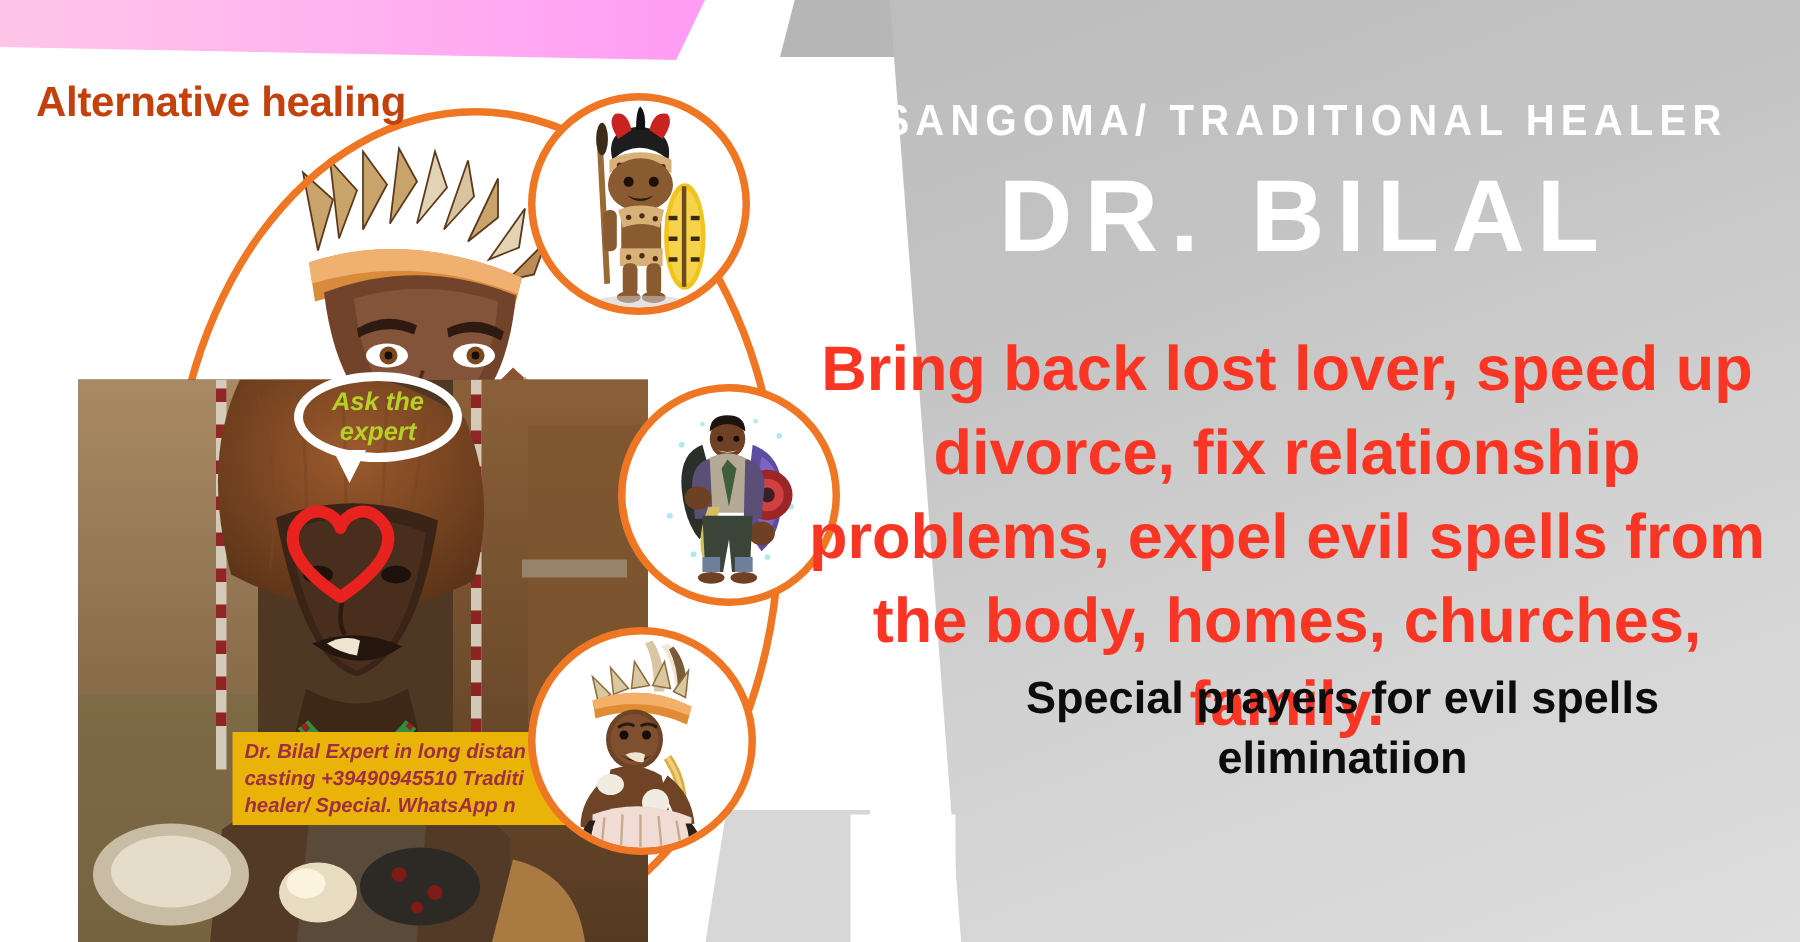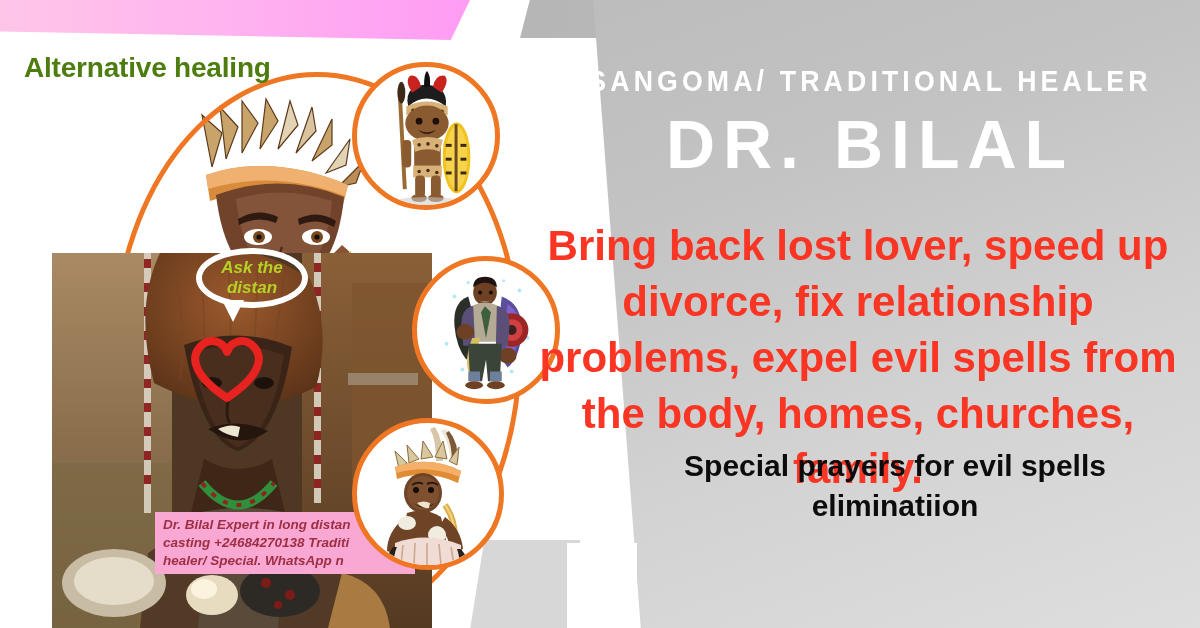--- a/index.html
+++ b/index.html
@@ -36,21 +36,21 @@
     clip-path:polygon(13% 0, 100% 0, 100% 100%, 0 100%);
   }
   .panel-wedge2 {
     position:absolute; left:567px; top:543px; width:70px; height:86px;
     background:#ffffff;
   }
 
   
   .alt-title {
     position:absolute; left:24px; top:52px; z-index:40;
-    font-size:28px; font-weight:bold; color:#4d7c0f; letter-spacing:-.2px;
+    font-size:28px; font-weight:bold; color:#c2410c; letter-spacing:-.2px;
   }
 
   
   .big-figure { position:absolute; left:150px; top:95px; width:260px; height:230px; z-index:6; }
 
   
   .photo {
     position:absolute; left:52px; top:253px; width:380px; height:375px; z-index:10;
     overflow:hidden;
     background:linear-gradient(180deg,#7e5a3f 0%,#6d4a32 25%,#4a3425 55%,#5b4230 80%,#6b4e36 100%);
@@ -68,22 +68,22 @@
   }
   .bubble-tail {
     position:absolute; left:222px; top:300px; width:0; height:0; z-index:20;
     border-left:11px solid transparent; border-right:11px solid transparent;
     border-top:22px solid #ffffff;
   }
 
   .heart { position:absolute; left:186px; top:330px; width:82px; height:74px; z-index:22; }
 
   .caption {
-    position:absolute; left:155px; top:512px; width:260px; z-index:26;
-    background:#f9a8d4; padding:4px 6px 5px 8px;
+    position:absolute; left:155px; top:488px; width:260px; z-index:26;
+    background:#eab308; padding:4px 6px 5px 8px;
   }
   .caption p {
     color:#9e2f43; font-size:13.5px; font-weight:bold; font-style:italic;
     line-height:1.32; white-space:nowrap; overflow:hidden;
   }
 
   
   .circ {
     position:absolute; border-radius:50%; background:#ffffff;
     border:5px solid #ef7622; overflow:hidden; z-index:30;
@@ -282,32 +282,32 @@
           <circle cx="238" cy="342" r="5"></circle>
           <circle cx="226" cy="352" r="4"></circle>
         </g>
       <path d="M290 320 q42 10 48 55 l-62 0 Z" fill="#a97a42"></path>
     </svg>
 
   </div>
 
   <div class="bubble-tail"></div>
   <div class="bubble">
-    <div class="bubble-txt">Ask the distan</div>
+    <div class="bubble-txt">Ask the expert</div>
   </div>
 
   <div class="heart">
     <svg viewBox="0 0 82 74" width="82" height="74">
       <path d="M41 68 C8 46 4 28 14 17 C24 6 38 12 41 22 C44 12 58 6 68 17 C78 28 74 46 41 68 Z" fill="none" stroke="#e8231f" stroke-width="8" stroke-linejoin="round"></path>
     </svg>
   </div>
 
   <div class="caption">
     <p>Dr. Bilal Expert in long distan</p>
-    <p>casting +24684270138 Traditi</p>
+    <p>casting +39490945510 Traditi</p>
     <p>healer/ Special. WhatsApp n</p>
   </div>
 
   <div class="circ circ-1">
     <svg viewBox="0 0 140 140" width="140" height="140">
 
       <rect x="44" y="28" width="4" height="96" fill="#9a6a34" transform="rotate(-3 46 76)"></rect>
       <ellipse cx="45" cy="26" rx="4" ry="11" fill="#3d2a18"></ellipse>
 
       <path d="M52 40 q18 -16 38 0 q2 -12 -6 -18 q-14 -8 -28 0 q-7 6 -4 18 Z" fill="#1d1d1d"></path>

